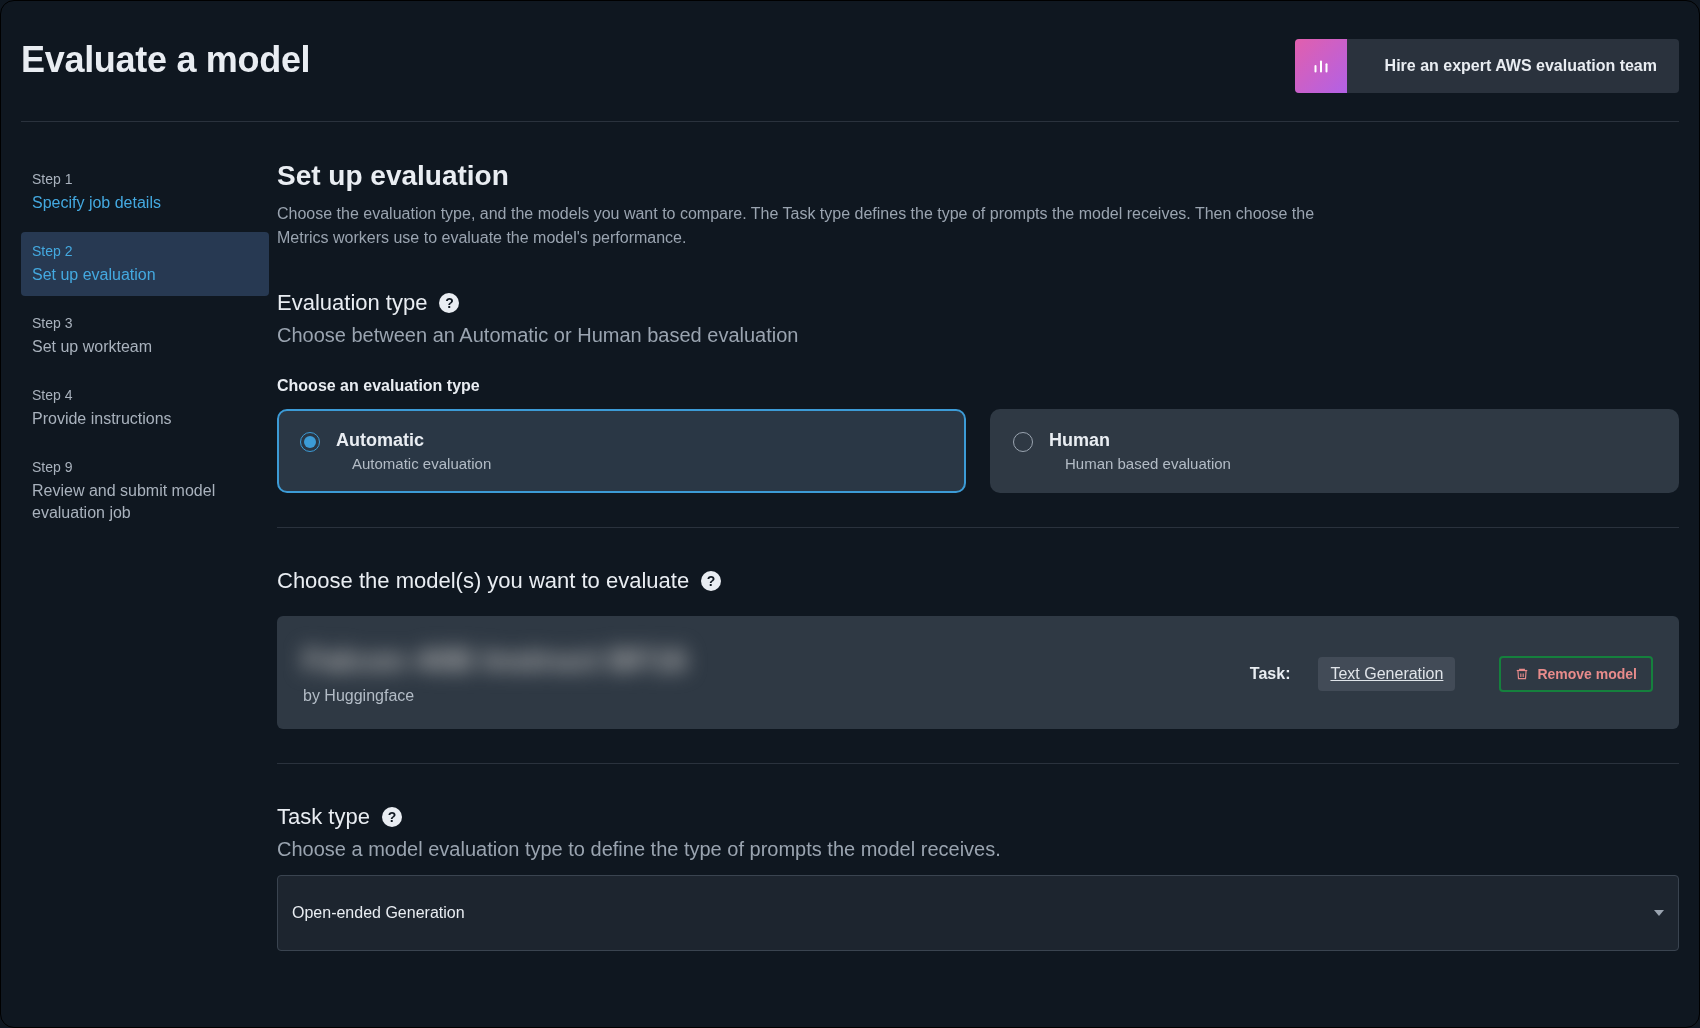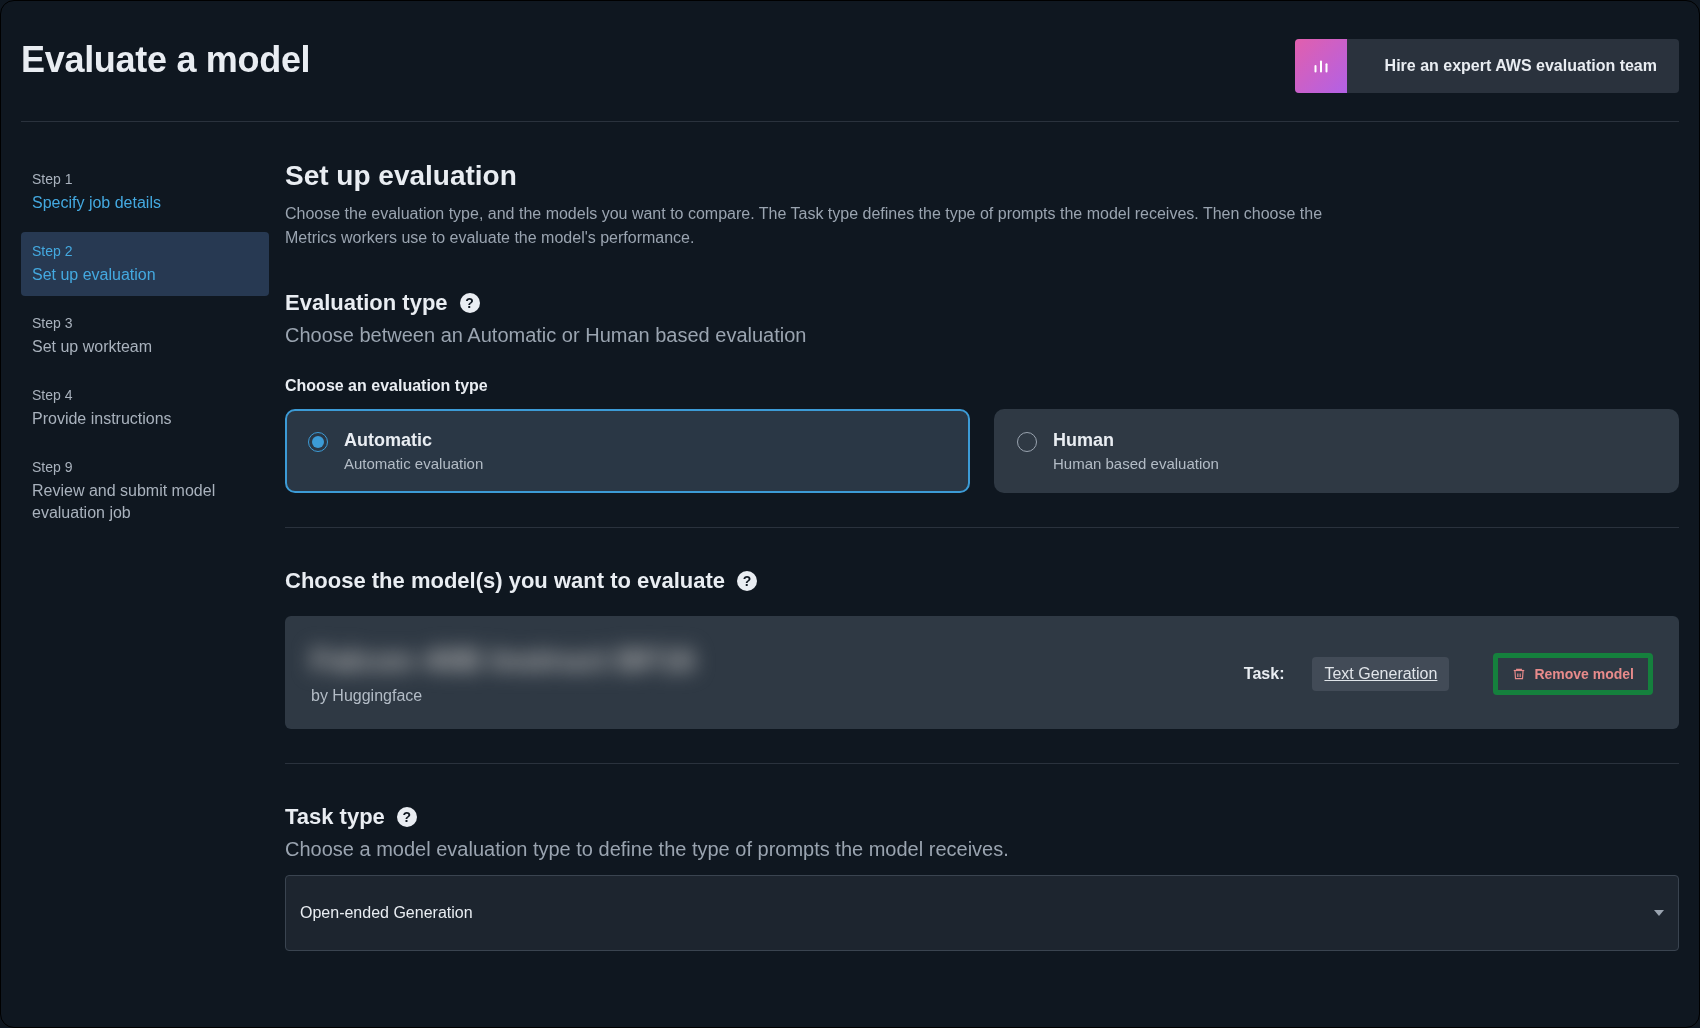--- a/index.html
+++ b/index.html
@@ -4,52 +4,52 @@
   <style>
     * { box-sizing: border-box; margin: 0; padding: 0; }
     body { background:#0f1720; color:#d1d5da; font-family:"Amazon Ember","Helvetica Neue",Arial,sans-serif; font-size:14px; width:1700px; min-height:1028px; padding:0 20px 40px 20px; overflow:hidden; border-radius:14px; border:1px solid #000; }
     .page-header { display:flex; justify-content:space-between; align-items:flex-start; padding:38px 0 28px 0; }
     .page-title { color:#e9edf2; font-size:36px; font-weight:700; letter-spacing:-0.3px; }
     .hire-button { display:flex; align-items:center; gap:16px; border-radius:4px; overflow:hidden; cursor:pointer; background:#2a323d; }
     .hire-icon-box { width:52px; height:54px; display:flex; align-items:center; justify-content:center; background:linear-gradient(135deg,#e15fad 0%,#b261e6 100%); }
     .hire-icon-box svg { width:22px; height:22px; }
     .hire-text { padding:0 22px; color:#e9edf2; font-size:16px; font-weight:600; }
     .divider { border:none; border-top:1px solid #2a323d; }
-    .layout { display:flex; gap:16px; padding-top:38px; }
+    .layout { display:flex; gap:8px; padding-top:38px; }
     .sidebar { width:248px; flex-shrink:0; display:flex; flex-direction:column; gap:8px; }
     .step { padding:10px 11px; border-radius:4px; line-height:1.4; cursor:pointer; }
     .step-number { display:block; font-size:14px; color:#a9b2bd; }
     .step-label { display:block; font-size:16px; color:#a9b2bd; margin-top:2px; font-weight:500; }
     .step.active { background:#273952; }
     .step.active .step-number, .step.active .step-label, .step.done .step-label { color:#44a9e0; }
     .main { flex:1; min-width:0; }
     .section-title { color:#e9edf2; font-size:28px; font-weight:700; }
     .section-desc { color:#9aa4b0; font-size:16px; margin-top:10px; line-height:1.5; max-width:1080px; }
     .sub-title-row { display:flex; align-items:center; gap:12px; margin-top:40px; }
-    .sub-title { color:#e9edf2; font-size:22px; font-weight:700; }
+    .sub-title { color:#e9edf2; font-size:22px; font-weight:400; }
     .help-icon { width:20px; height:20px; border-radius:50%; background:#e9edf2; color:#0f1720; font-size:14px; font-weight:700; display:flex; align-items:center; justify-content:center; cursor:pointer; }
     .sub-desc { color:#9aa4b0; font-size:20px; margin-top:8px; }
     .field-label { color:#e9edf2; font-size:16px; font-weight:600; margin-top:30px; }
     .radio-cards { display:flex; gap:24px; margin-top:14px; }
     .radio-card { flex:1; border-radius:10px; padding:20px 22px; display:flex; gap:16px; align-items:flex-start; cursor:pointer; background:#2f3944; border:1px solid transparent; }
     .radio-card.selected { border:2px solid #3c9bd6; background:#2a3745; padding:19px 21px; }
     .radio-outer { width:20px; height:20px; border-radius:50%; border:1.5px solid #9aa4b0; margin-top:2px; display:flex; align-items:center; justify-content:center; flex-shrink:0; }
     .radio-card.selected .radio-outer { border-color:#3c9bd6; }
     .radio-inner { width:12px; height:12px; border-radius:50%; background:#3c9bd6; display:none; }
     .radio-card.selected .radio-inner { display:block; }
     .radio-title { color:#e9edf2; font-size:18px; font-weight:700; }
-    .radio-desc { color:#b3bcc6; font-size:15px; margin-top:4px; }
+    .radio-desc { color:#b3bcc6; font-size:15px; margin-top:4px;margin-left:16px; }
     .divider-inner { border:none; border-top:1px solid #2a323d; margin-top:34px; }
     .model-card { margin-top:22px; background:#2f3944; border-radius:6px; padding:26px 26px 24px 26px; display:flex; align-items:center; gap:20px; }
     .model-info { flex:1; }
     .model-name { font-size:32px; font-weight:700; color:#b8b8b8; filter:blur(10px); user-select:none; }
     .model-by { color:#b3bcc6; font-size:16px; margin-top:8px; }
     .task-label { color:#e9edf2; font-size:16px; font-weight:600; }
     .task-badge { background:#424b57; color:#e0e4e9; border-radius:4px; padding:8px 12px; font-size:16px; font-weight:500; margin-left:8px;text-decoration:underline; }
-    .remove-btn { margin-left:24px; display:flex; align-items:center; gap:8px; border:5px solid #15803d; color:#e88b8b; padding:8px 14px; border-radius:4px; font-size:14px; font-weight:600; cursor:pointer; background:transparent; }
+    .remove-btn { margin-left:24px; display:flex; align-items:center; gap:8px; border:2px solid #15803d; color:#e88b8b; padding:8px 14px; border-radius:4px; font-size:14px; font-weight:600; cursor:pointer; background:transparent; }
     .remove-btn svg { width:14px; height:14px; }
     .select-wrap { position:relative; margin-top:14px; }
     .select { background:#1d252f; border:1px solid #3a4450; border-radius:4px; padding:28px 14px; color:#e9edf2; font-size:16px; display:flex; justify-content:space-between; align-items:center; cursor:pointer; }
     .select-caret { width:0; height:0; border-left:5px solid transparent; border-right:5px solid transparent; border-top:6px solid #9aa4b0; }
   </style>
 </head>
 <body>
 
 <div class="page-header">
   <h1 class="page-title">Evaluate a model</h1>

